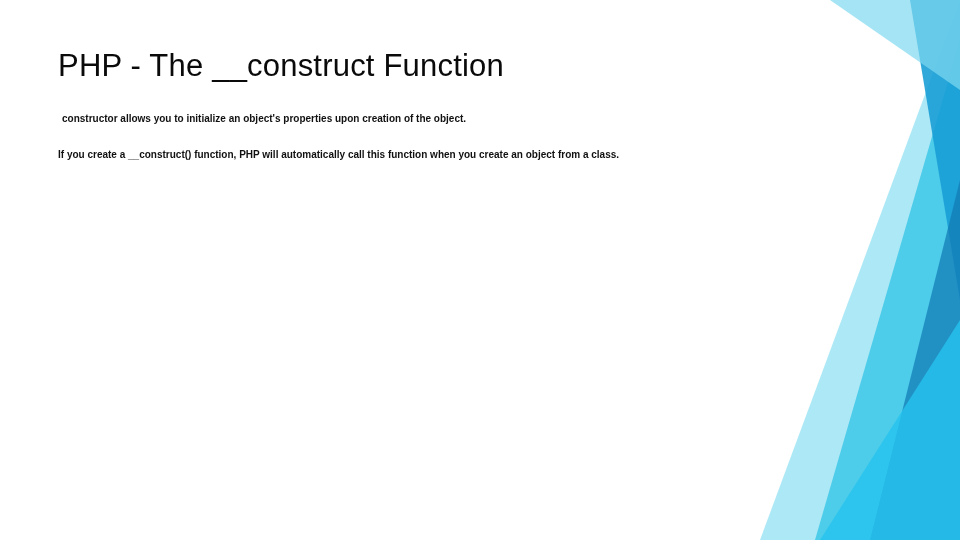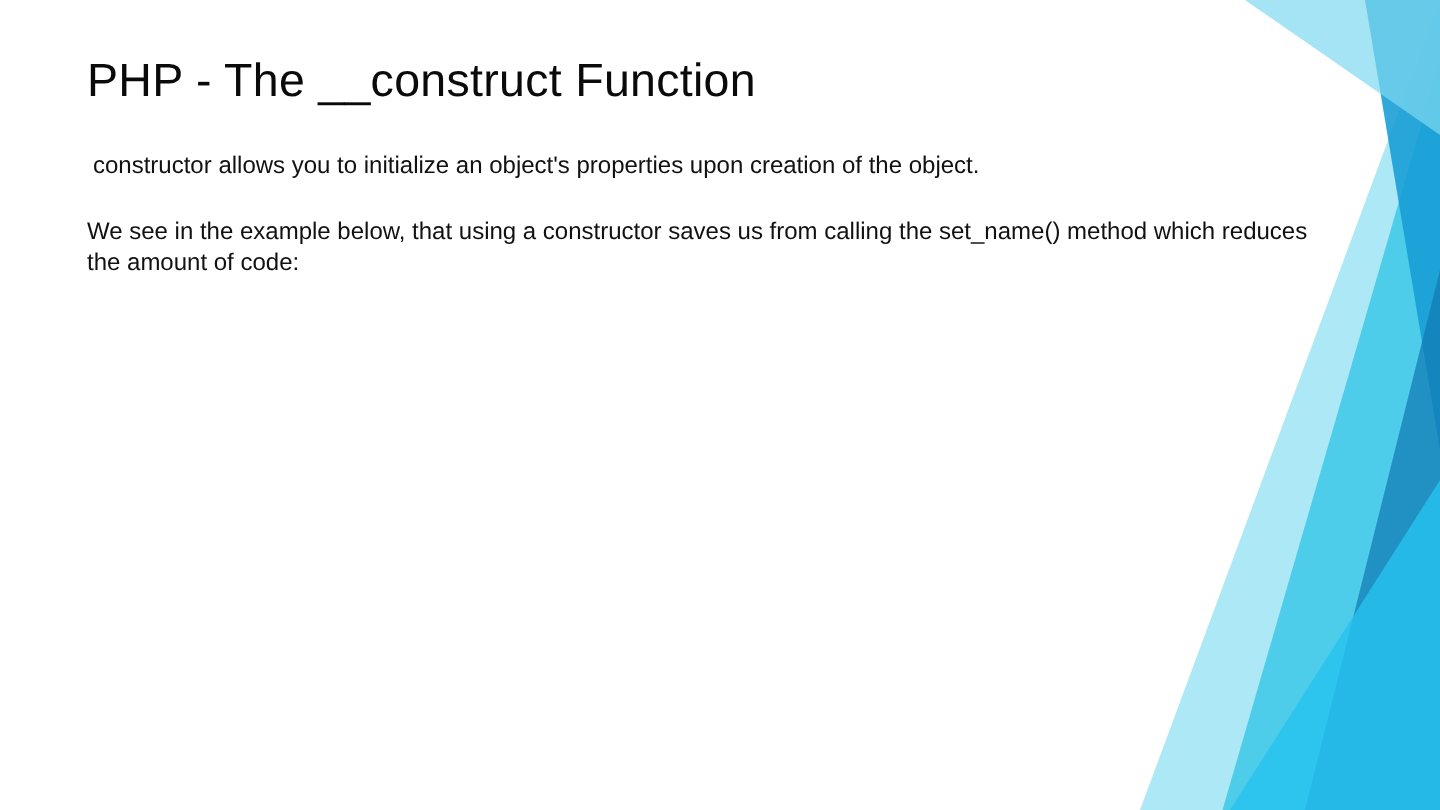--- a/index.html
+++ b/index.html
@@ -13,37 +13,37 @@
     position: relative;
   }
   .slide {
     position: relative;
     width: 960px;
     height: 540px;
     box-sizing: border-box;
   }
   .content {
     position: absolute;
-    top: 36px;
+    top: 48px;
     left: 58px;
     right: 70px;
   }
   .title {
     font-size: 31px;
     font-weight: 400;
     color: #0a0a0a;
     margin: 0 0 28px 0;
     letter-spacing: 0.2px;
   }
   .para {
-    font-size: 16px;
+    font-size: 10px;
     line-height: 1.35;
     color: #111;
     margin: 0 0 22px 0;
-    font-weight: 400;
+    font-weight: 700;
   }
   .para.first {
     margin-left: 4px;
   }
 
   
   .deco {
     position: absolute;
     right: 0;
     top: 0;
@@ -54,21 +54,21 @@
 </style>
 </head>
 <body>
 
 <div class="slide">
 
   <div class="content">
     <h1 class="title">PHP - The __construct Function</h1>
 
     <p class="para first">constructor allows you to initialize an object's properties upon creation of the object.</p>
-    <p class="para">We see in the example below, that using a constructor saves us from calling the set_name() method which reduces the amount of code:</p>
+    <p class="para">If you create a __construct() function, PHP will automatically call this function when you create an object from a class.</p>
   </div>
 
   <svg class="deco" viewBox="0 0 260 540" preserveAspectRatio="none">
 
     <polygon points="260,0 260,540 60,540" fill="#9fe4f4" opacity="0.85"></polygon>
 
     <polygon points="260,40 260,540 115,540" fill="#3cc8e8" opacity="0.85"></polygon>
 
     <polygon points="260,0 260,300 210,0" fill="#1a9fd6" opacity="0.9"></polygon>
 

